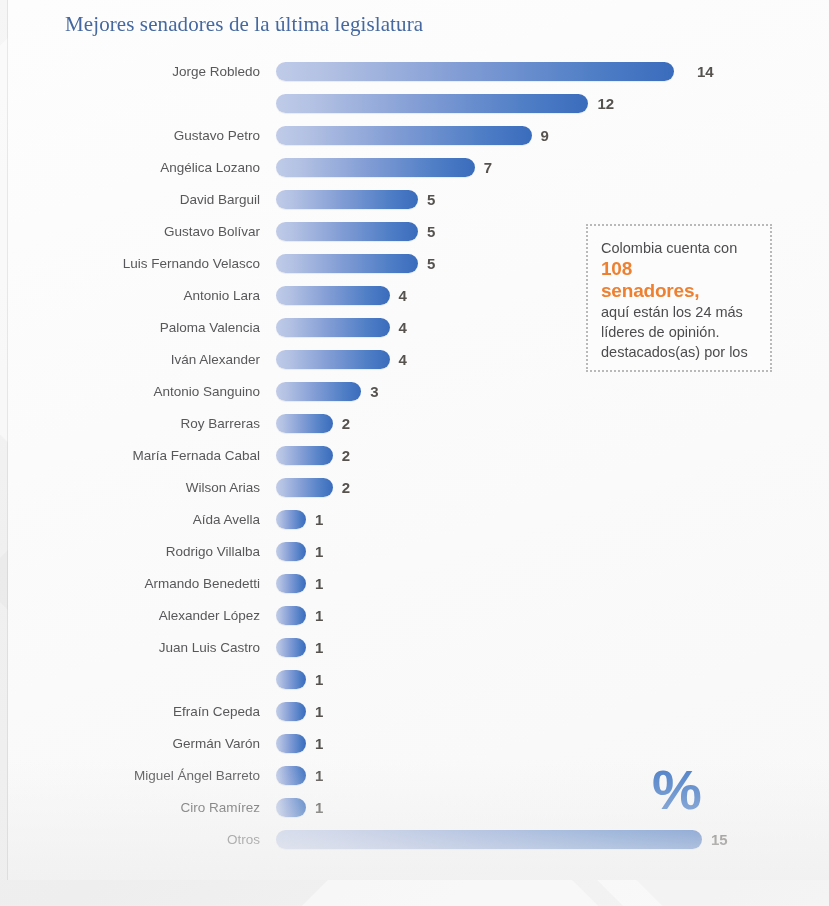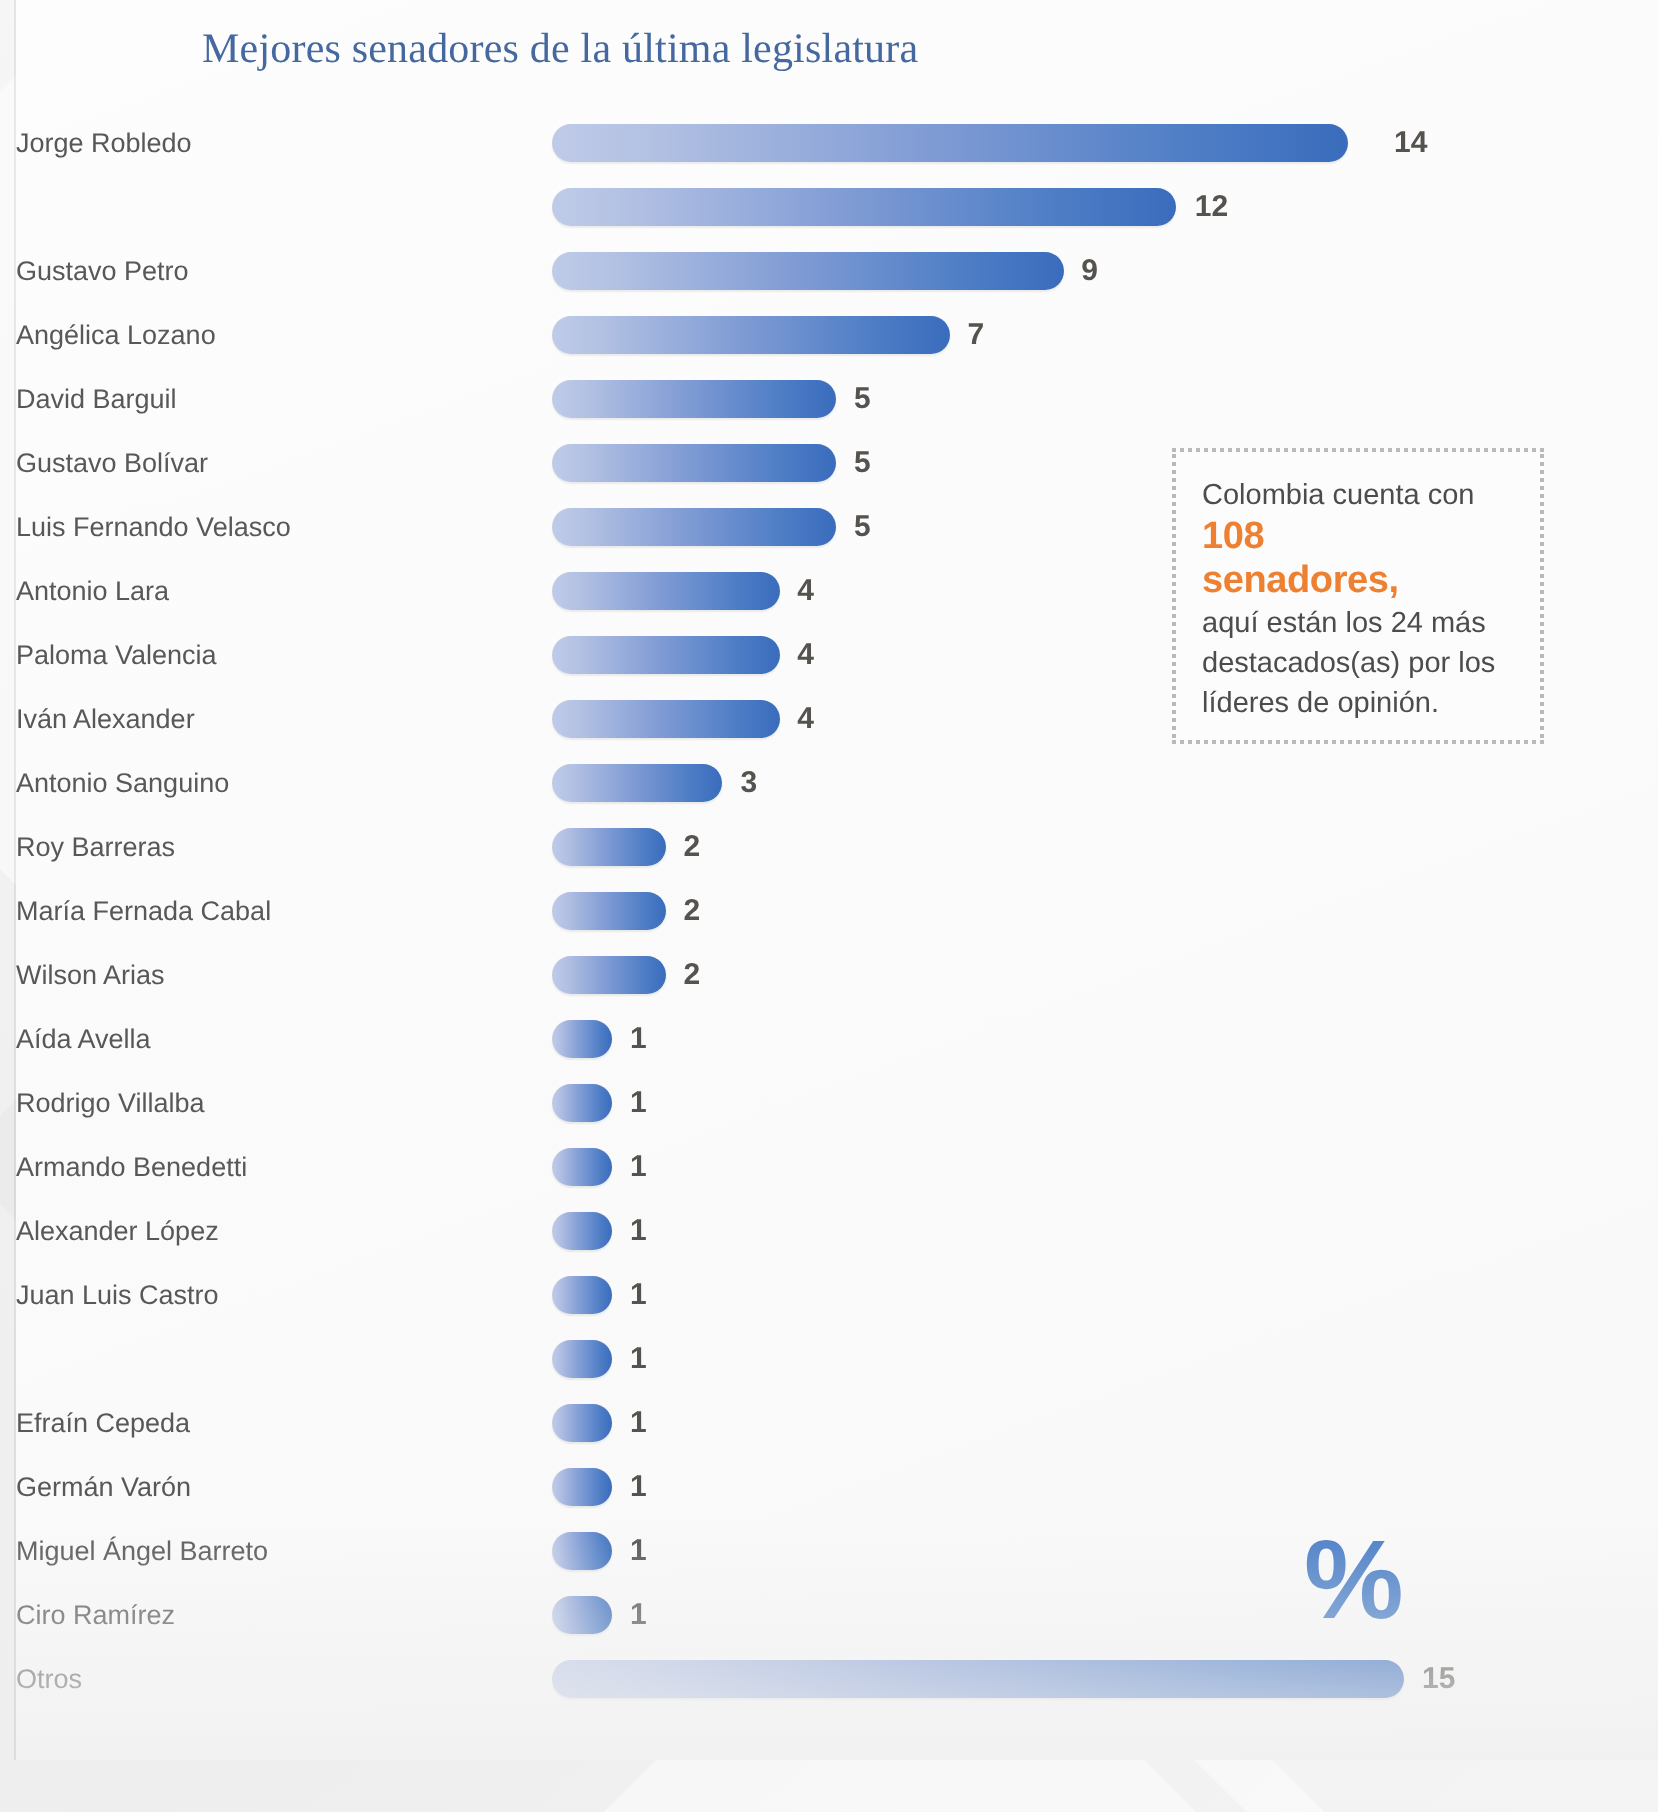--- a/index.html
+++ b/index.html
@@ -58,41 +58,41 @@
 
   #title {
     position: absolute;
     left: 57px;
     top: 12px;
     font-family: "Liberation Serif", "DejaVu Serif", serif;
     font-size: 21px;
     color: #44689f;
     letter-spacing: 0.1px;
     white-space: nowrap;
-    margin-left: 36px;
   }
 
   
   #chart {
     position: absolute;
     left: 0;
     top: 62px;
     width: 821px;
   }
   .row {
     position: relative;
     height: 32px;
   }
   .row-label {
     position: absolute;
     left: 0;
     top: 0;
     width: 252px;
     height: 19px;
     line-height: 19px;
+    text-align: right;
     font-size: 13.5px;
     color: #58585a;
     white-space: nowrap;
   }
   .bar-track {
     position: absolute;
     left: 268px;
     top: 0;
     height: 19px;
   }
@@ -344,22 +344,22 @@
           <div class="bar-value" style="left: 703px;">15</div>
         </div>
       </div>
 
     <div id="callout">
       <div id="callout-inner">
         <span class="callout-line">Colombia cuenta con</span>
         <span class="callout-strong">108</span>
         <span class="callout-strong">senadores,</span>
         <span class="callout-line">aquí están los 24 más</span>
+        <span class="callout-line">líderes de opinión.</span>
         <span class="callout-line">destacados(as) por los</span>
-        <span class="callout-line">líderes de opinión.</span>
       </div>
     </div>
 
     <div id="percent-mark">%</div>
 
     <div id="card-fade"></div>
   </div>
 
 </div>
 

